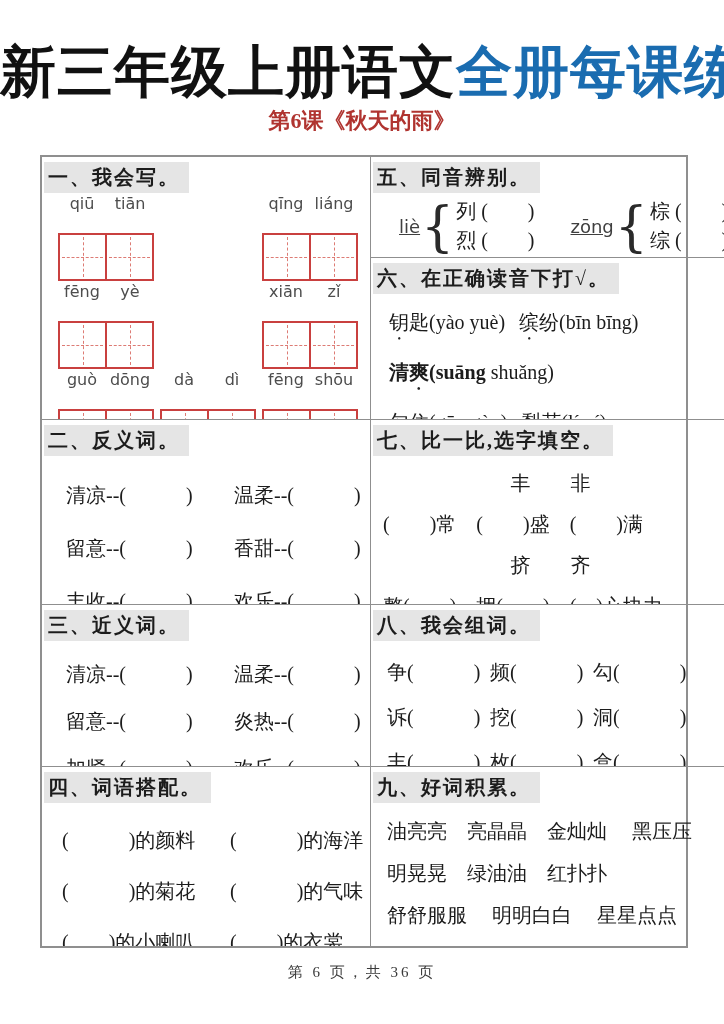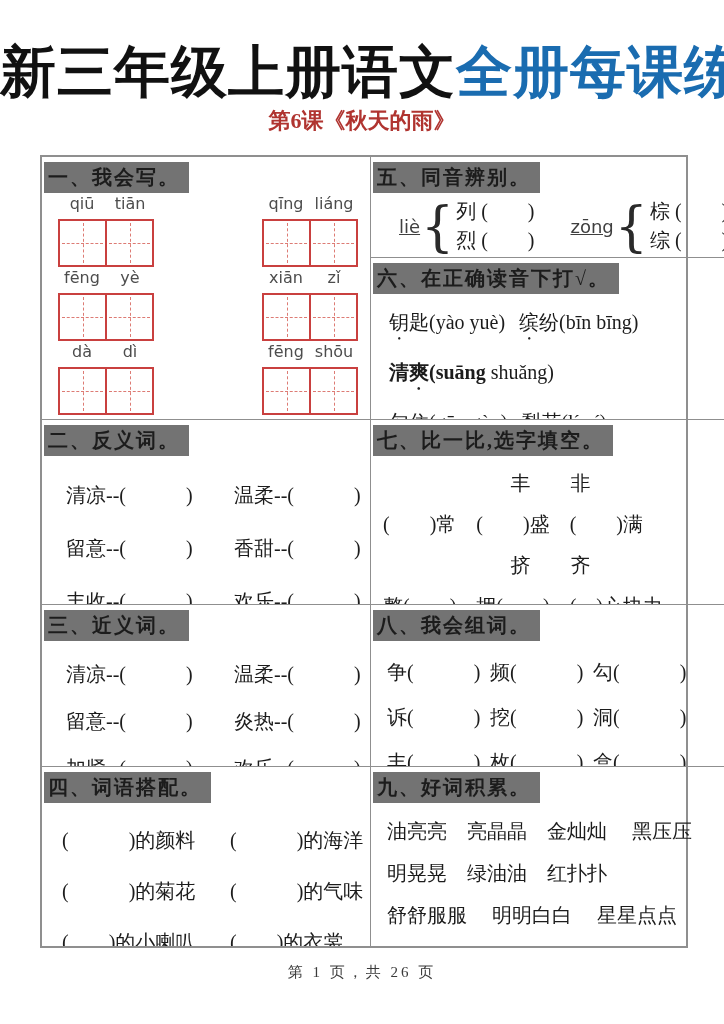--- a/index.html
+++ b/index.html
@@ -17,27 +17,27 @@
   .sheet { width:648px; margin:19px 0 0 40px; border:2px solid #8f8f8f;
            display:grid; grid-template-columns:328px 1fr; }
   .col { display:flex; flex-direction:column; }
   .colR { border-left:1px solid #8f8f8f; }
   .cell { position:relative; overflow:hidden; border-bottom:1px solid #8f8f8f; padding:0 0 0 2px; }
   .col .cell:last-child { border-bottom:none; }
 
   .cL1{height:263px;} .cL2{height:185px;} .cL3{height:162px;} .cL4{height:179px;}
   .cR1{height:101px;} .cR2{height:162px;} .cR3{height:185px;} .cR4{height:162px;} .cR5{height:179px;}
 
-  .hd { display:inline-block; background:#737373; font-weight:700; font-size:20px;
+  .hd { display:inline-block; background:#e5e5e5; font-weight:700; font-size:20px;
         padding:2px 9px 2px 4px; margin:5px 0 0 0; letter-spacing:2px; }
 
   
   .wrow { display:flex; justify-content:space-between; padding:0 12px 0 14px; margin-top:1px; }
   .wgroup { width:96px; }
-  .pyrow { display:flex; height:24px; }
+  .pyrow { display:flex; height:38px; }
   .pyrow span { width:48px; text-align:center; font-family:"DejaVu Sans","Liberation Sans",sans-serif;
                 font-size:16px; color:#4d4d4d; }
   .gpair { display:flex; border:2px solid #c9403f; width:96px; height:48px; margin-top:1px; }
   .gbox { position:relative; width:46px; height:44px; flex:1; }
   .gbox + .gbox { border-left:2px solid #c9403f; }
   .gbox::before { content:""; position:absolute; left:50%; top:2px; bottom:2px; border-left:1px dashed #dd7b74; }
   .gbox::after  { content:""; position:absolute; top:50%; left:2px; right:2px; border-top:1px dashed #dd7b74; }
 
   
   .prow { display:flex; padding-left:22px; font-size:20px; }
@@ -133,20 +133,30 @@
                 <span>zǐ</span>
               </div>
             <div class="gpair">
                 <div class="gbox"></div>
                 <div class="gbox"></div>
               </div>
           </div>
         </div>
 
         <div class="wrow">
+          <div class="wgroup">
+            <div class="pyrow">
+                <span>guò</span>
+                <span>dōng</span>
+              </div>
+            <div class="gpair">
+                <div class="gbox"></div>
+                <div class="gbox"></div>
+              </div>
+          </div>
           <div class="wgroup">
             <div class="pyrow">
                 <span>dà</span>
                 <span>dì</span>
               </div>
             <div class="gpair">
                 <div class="gbox"></div>
                 <div class="gbox"></div>
               </div>
           </div>
@@ -281,14 +291,14 @@
       <div class="cell cR5">
         <div class="hd">九、好词积累。</div>
         <div class="l9">油亮亮　亮晶晶　金灿灿　 黑压压</div>
         <div class="l9">明晃晃　绿油油　红扑扑</div>
         <div class="l9">舒舒服服　 明明白白　 星星点点</div>
         <div class="l9"></div>
       </div>
     </div>
   </div>
 
-  <div class="footer">第 1 页，共 26 页</div>
+  <div class="footer">第 6 页，共 36 页</div>
 </div>
 
 </body></html>

